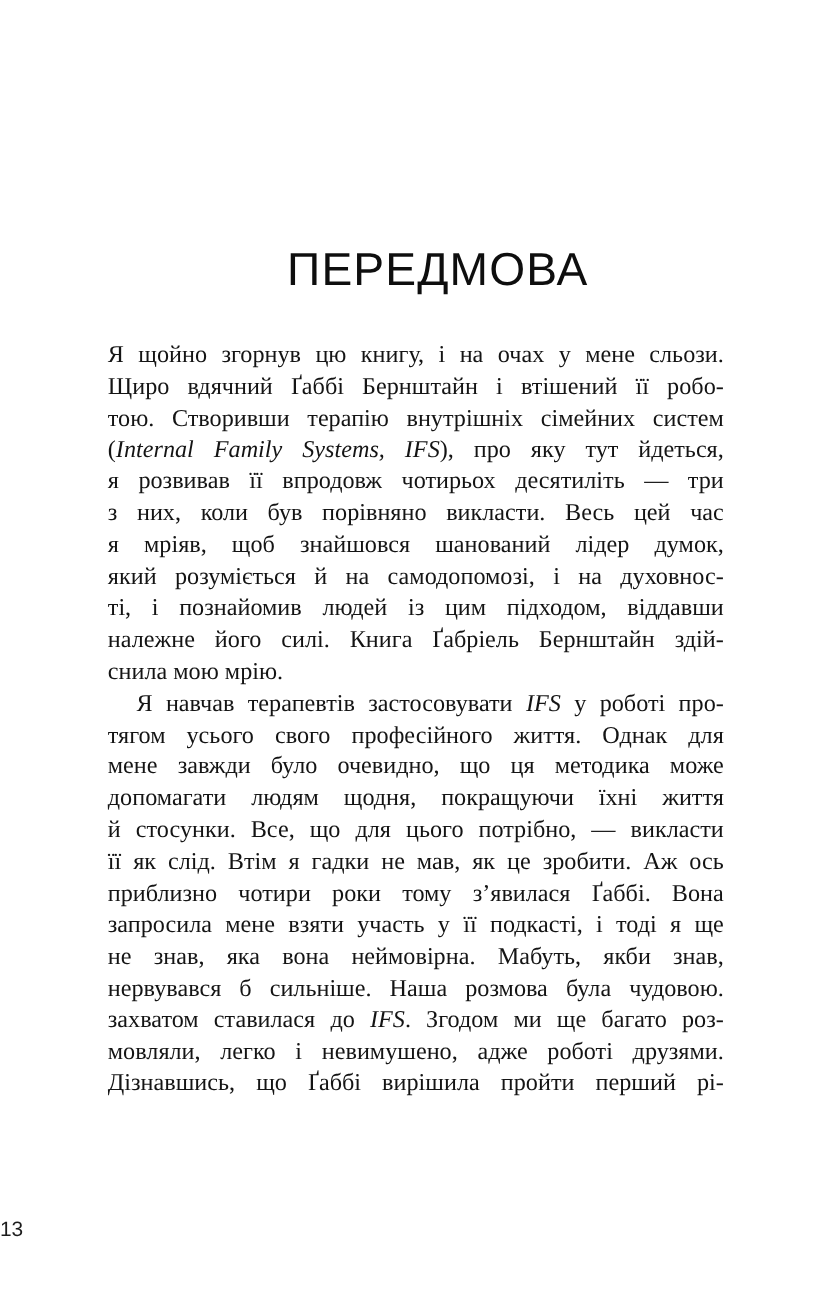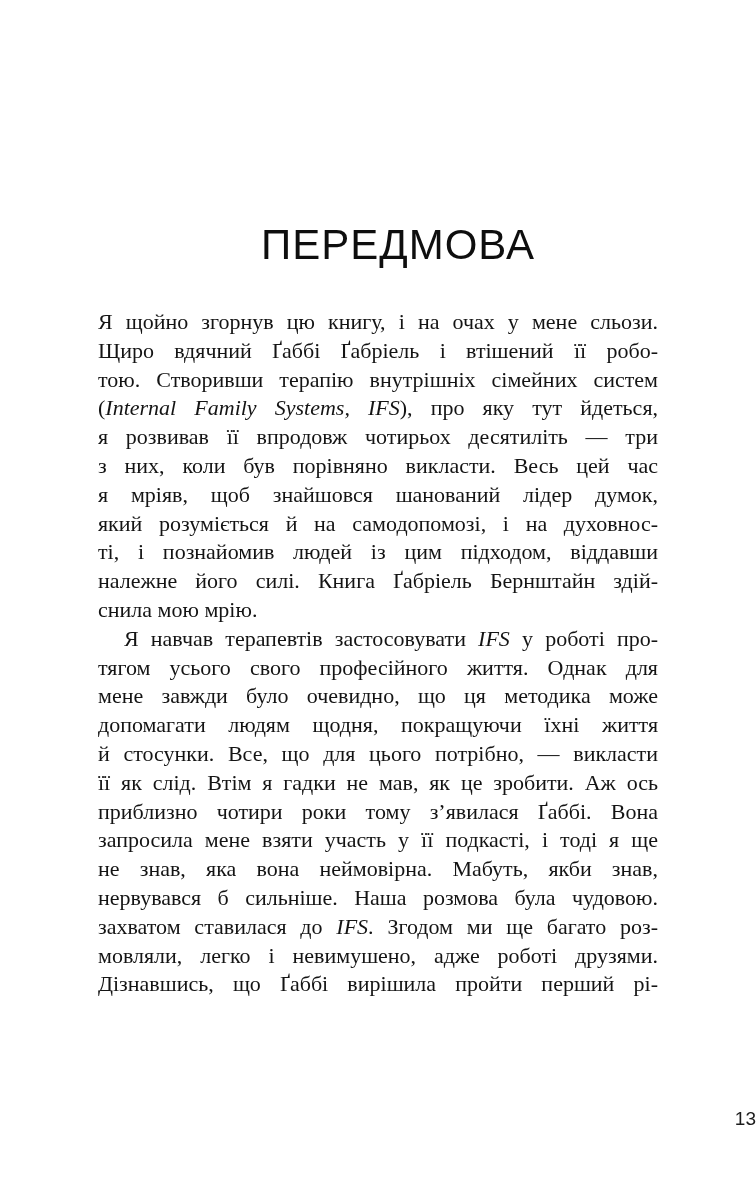--- a/index.html
+++ b/index.html
@@ -51,35 +51,35 @@
     text-indent: 26px;
   }
   .text-line i {
     font-style: italic;
   }
   .page-number {
     position: absolute;
     top: 1108px;
     left: 0;
     width: 100%;
-    text-align: right;
+    text-align: left;
     font-family: "Liberation Sans", sans-serif;
     font-size: 19px;
     color: #1c1c1c;
   }
 </style>
 </head>
 <body>
 
 <div class="page">
   <h1 class="chapter-title">ПЕРЕДМОВА</h1>
 
   <div class="body-text">
       <div class="text-line">Я щойно згорнув цю книгу, і на очах у мене сльози.</div>
-      <div class="text-line">Щиро вдячний Ґаббі Ґабріель і втішений її робо-</div>
+      <div class="text-line">Щиро вдячний Ґаббі Бернштайн і втішений її робо-</div>
       <div class="text-line">тою. Створивши терапію внутрішніх сімейних систем</div>
       <div class="text-line">(<i>Internal Family Systems, IFS</i>), про яку тут йдеться,</div>
       <div class="text-line">я розвивав її впродовж чотирьох десятиліть — три</div>
       <div class="text-line">з них, коли був порівняно викласти. Весь цей час</div>
       <div class="text-line">я мріяв, щоб знайшовся шанований лідер думок,</div>
       <div class="text-line">який розуміється й на самодопомозі, і на духовнос-</div>
       <div class="text-line">ті, і познайомив людей із цим підходом, віддавши</div>
       <div class="text-line">належне його силі. Книга Ґабріель Бернштайн здій-</div>
       <div class="text-line para-end">снила мою мрію.</div>
       <div class="text-line indent">Я навчав терапевтів застосовувати <i>IFS</i> у роботі про-</div>

